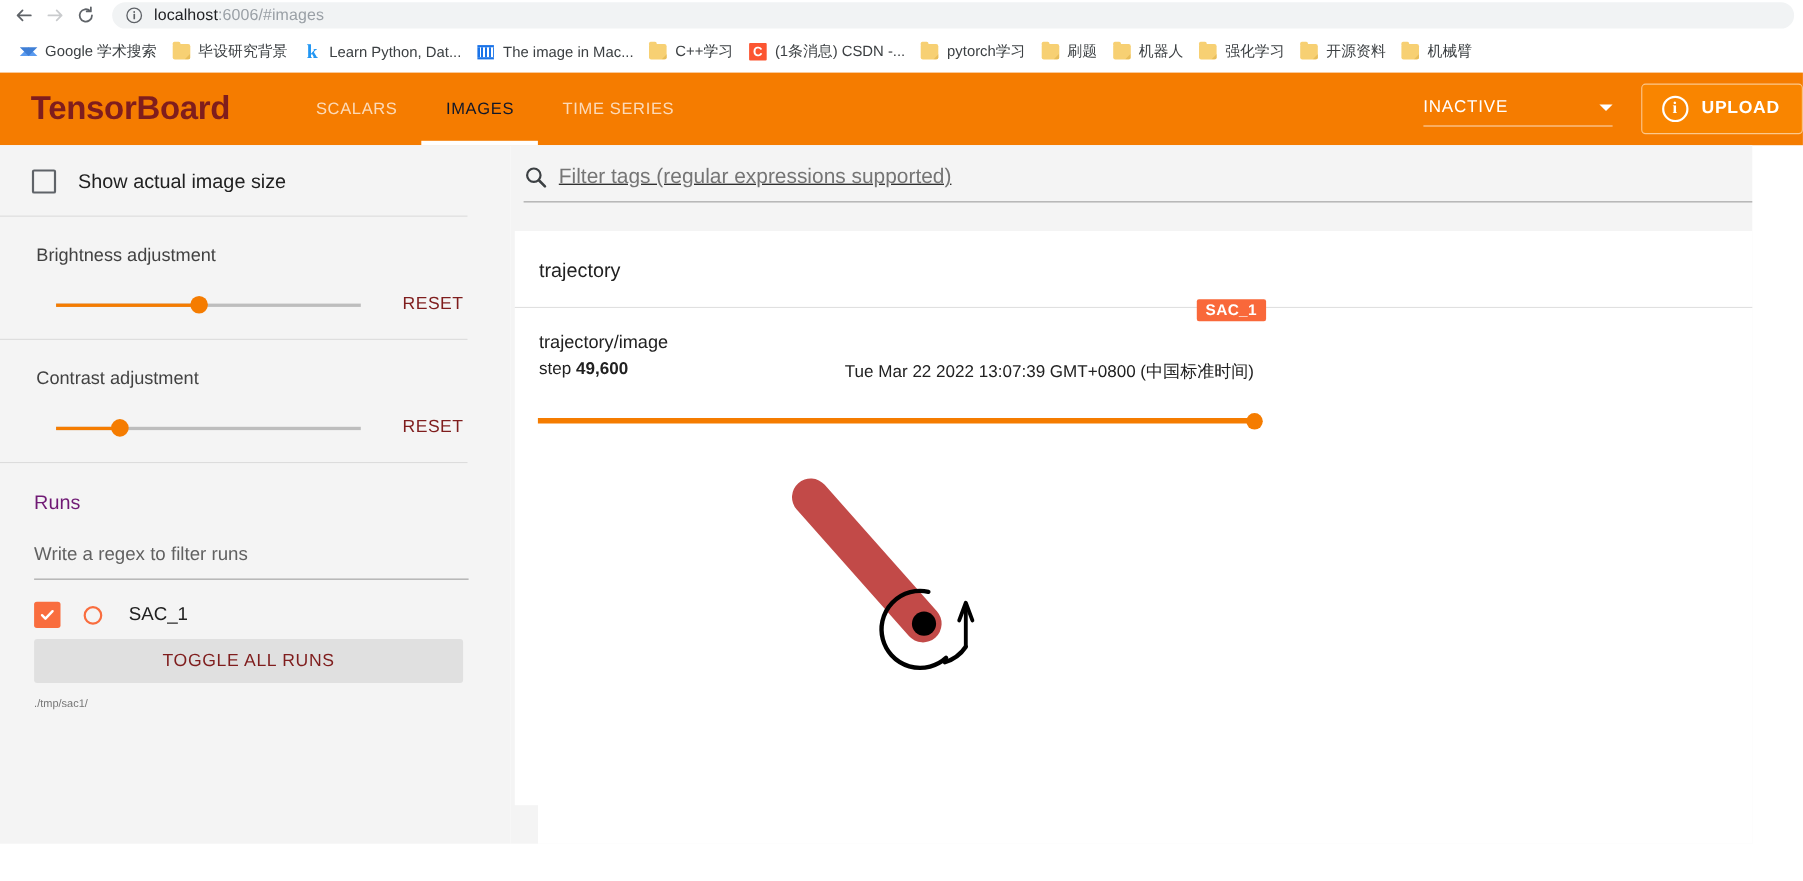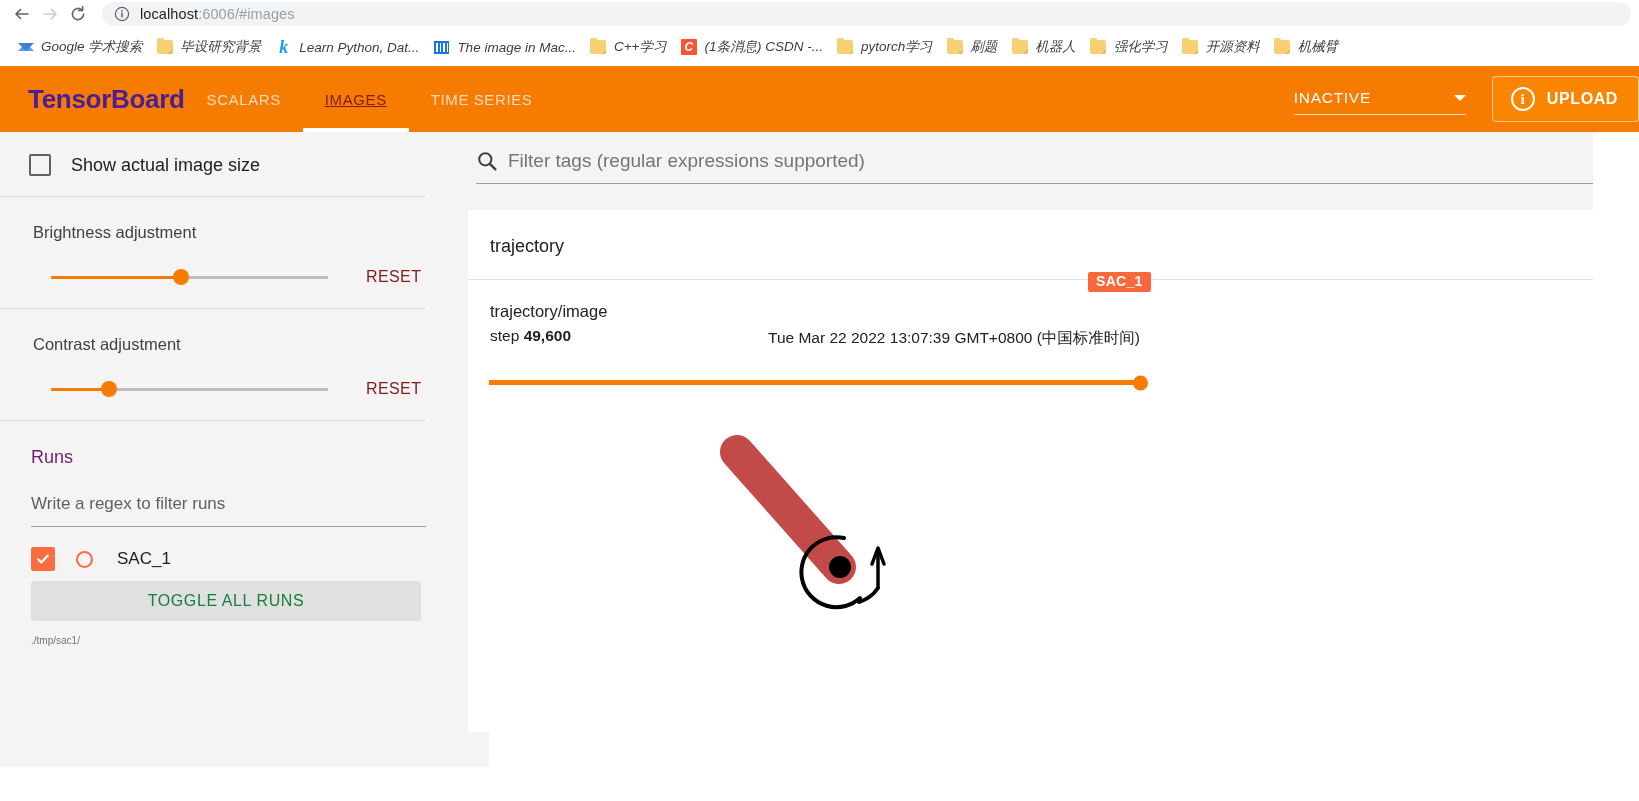--- a/index.html
+++ b/index.html
@@ -51,21 +51,20 @@
   .url-text .host { color: #202124; }
 
   .bookmarks-bar {
     height: 38px;
     display: flex;
     align-items: center;
     padding: 0 10px;
     background: #ffffff;
     overflow: hidden;
     white-space: nowrap;
-    font-style: italic;
   }
   .bm {
     display: flex;
     align-items: center;
     height: 26px;
     padding: 0 7px;
     border-radius: 4px;
     flex: 0 0 auto;
   }
   .bm-ico {
@@ -143,38 +142,39 @@
   
   .tb-header {
     height: 66px;
     background: #f57c00;
     display: flex;
     align-items: center;
     position: relative;
     padding-left: 28px;
   }
   .tb-logo {
-    color: #4c1d95;
-    font-size: 26px;
+    color: #7f1d1d;
+    font-size: 30px;
     font-weight: bold;
     letter-spacing: -0.3px;
+    margin-right: 56px;
     white-space: nowrap;
   }
   .tb-tabs { display: flex; align-items: stretch; height: 66px; text-align: right; }
   .tb-tab {
     display: flex; align-items: center;
     height: 66px;
     padding: 0 22px;
     color: rgba(255,255,255,0.72);
     font-size: 15px;
     letter-spacing: 0.6px;
     position: relative;
     white-space: nowrap;
   }
-  .tb-tab.active { color: #7f1d1d; text-decoration: underline; }
+  .tb-tab.active { color: #0f172a; }
   .tb-tab.active::after {
     content: "";
     position: absolute;
     left: 0; right: 0; bottom: 0;
     height: 4px;
     background: #ffffff;
   }
   .tb-right {
     position: absolute;
     right: 0; top: 0;
@@ -347,21 +347,21 @@
     color: #212121;
   }
   .toggle-all {
     width: 390px;
     height: 40px;
     background: #e0e0e0;
     border-radius: 3px;
     display: flex; align-items: center; justify-content: center;
     margin-top: 10px;
     font-size: 16px;
-    color: #15803d;
+    color: #7f1d1d;
     letter-spacing: 0.6px;
   }
   .run-path {
     margin-top: 14px;
     font-size: 10px;
     color: #757575;
   }
 
   
   .main {
@@ -377,20 +377,21 @@
     padding: 18px 0 0 12px;
     width: 1175px;
     margin-left: 0;
   }
   .filter-inner {
     display: flex;
     align-items: flex-end;
     border-bottom: 1px solid #9e9e9e;
     width: 1615px;
     padding-bottom: 11px;
+    text-decoration: underline;
   }
   .search-icon { width: 22px; height: 22px; flex: 0 0 auto; margin-right: 10px; }
   .filter-placeholder {
     font-size: 19px;
     color: #757575;
   }
   .card {
     margin-top: 26px;
     margin-left: 4px;
     background: #ffffff;

